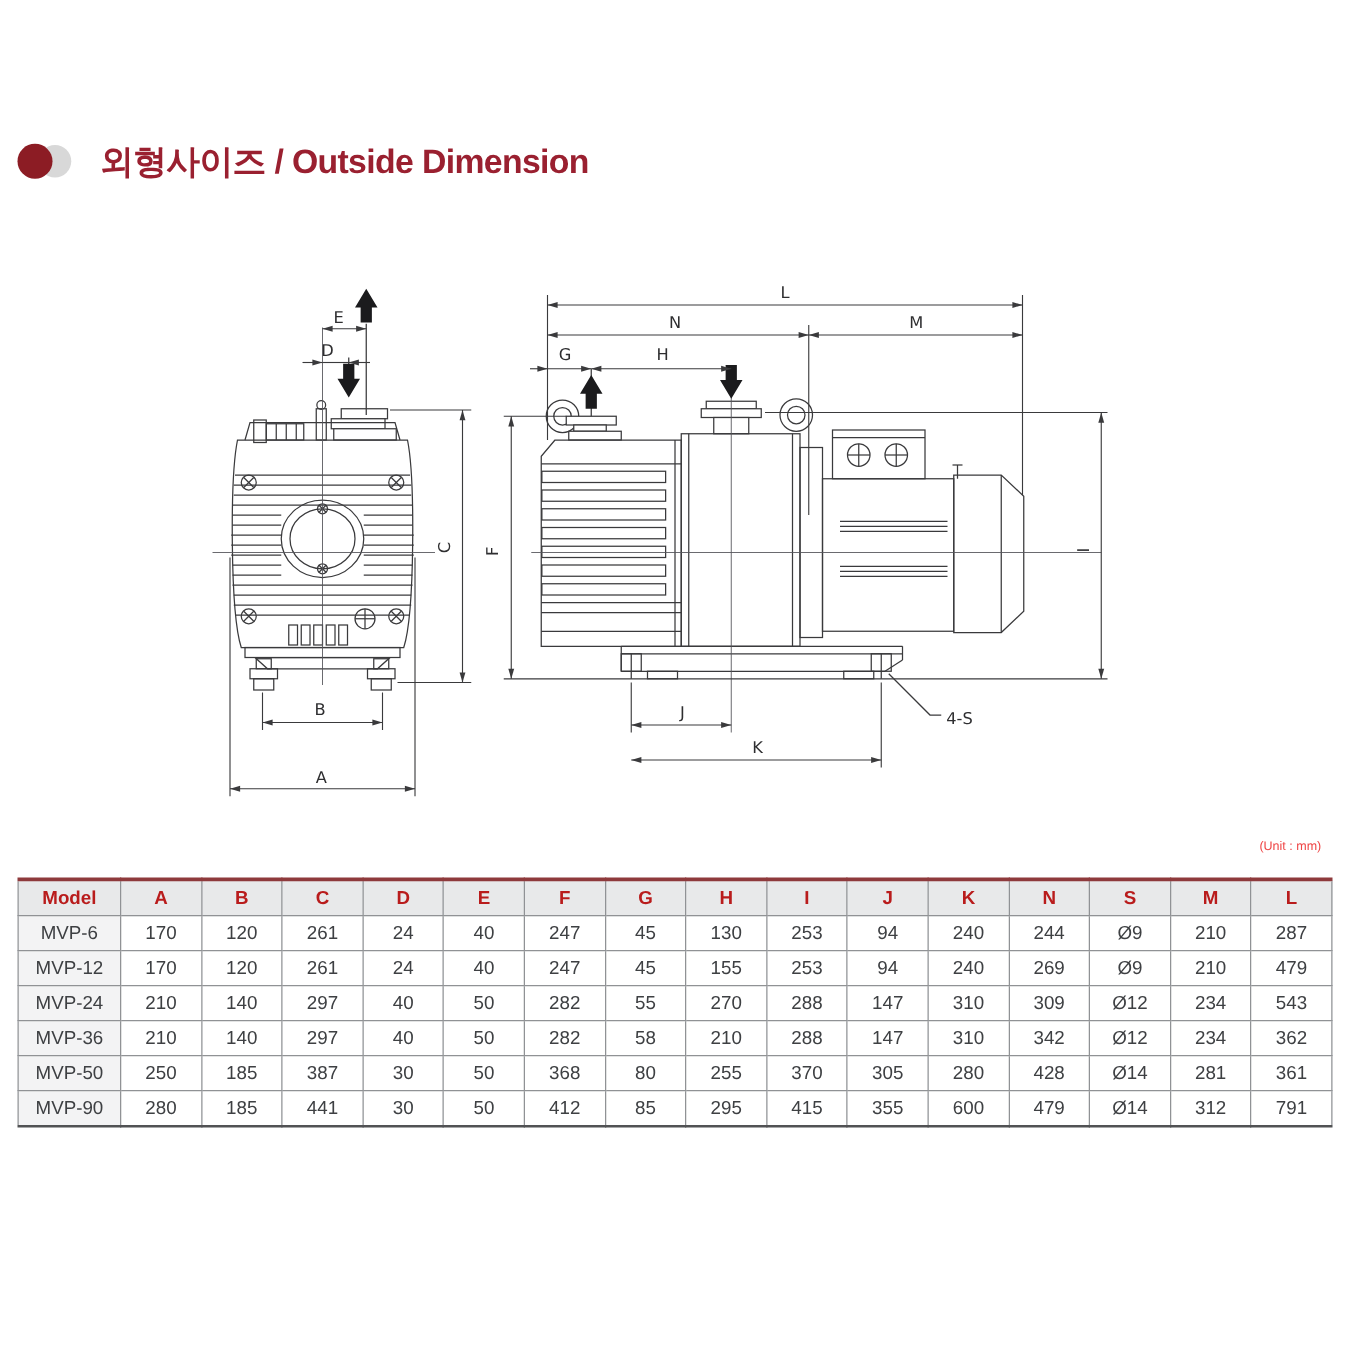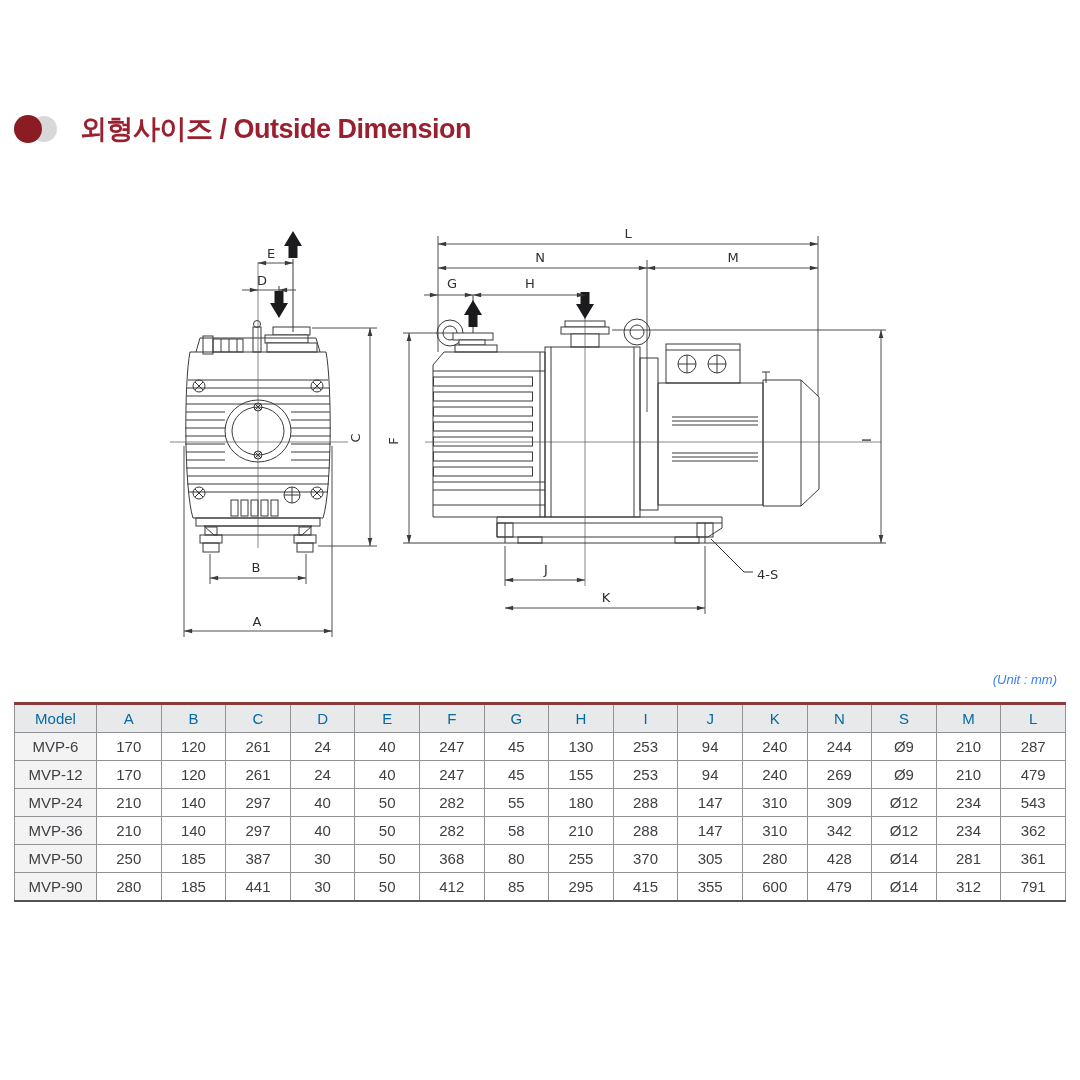--- a/index.html
+++ b/index.html
@@ -8,27 +8,27 @@
   
   .title-row{position:absolute;top:112px;left:14px;display:flex;align-items:center;height:34px;}
   .bullet{position:relative;width:58px;height:30px;display:inline-block;flex:0 0 auto;}
   .b-gray{position:absolute;left:17px;top:2px;width:26px;height:26px;border-radius:50%;background:#d8d8d8;}
   .b-red{position:absolute;left:0;top:1px;width:28px;height:28px;border-radius:50%;background:#8c1c24;}
   .title{margin:0 0 0 8px;font-size:27px;line-height:32px;font-weight:700;color:#9a2030;letter-spacing:-0.5px;white-space:nowrap;}
   
   svg.drawing{position:absolute;left:0;top:0;width:1080px;height:1080px;pointer-events:none;}
   .dlabel{font-family:"DejaVu Sans","Liberation Sans",sans-serif;font-size:13px;fill:#2e2e30;}
   
-  .unit-note{position:absolute;top:672px;right:23px;font-size:13px;color:#3b82f6;font-style:italic;}
+  .unit-note{position:absolute;top:672px;right:23px;font-size:10px;color:#ef4444;}
   
   table.dims{position:absolute;top:702px;left:14px;width:1052px;border-collapse:collapse;table-layout:fixed;
              border-top:3px solid #8e3a3c;border-bottom:2px solid #515254;}
   table.dims th,table.dims td{border:1px solid #909295;text-align:center;height:27px;padding:0;
              font-size:15px;color:#3e4043;font-weight:400;}
-  table.dims thead th{background:#e8e9ea;font-weight:400;color:#0369a1;}
+  table.dims thead th{background:#e8e9ea;font-weight:700;color:#b91c1c;}
   table.dims tbody th{background:#f3f3f4;font-weight:400;}
 </style>
 </head>
 <body>
 
 <div class="page">
 
   <div class="title-row">
     <span class="bullet">
       <span class="b-gray"></span>
@@ -361,21 +361,21 @@
         </tr>
         <tr>
           <th>MVP-24</th>
           <td>210</td>
           <td>140</td>
           <td>297</td>
           <td>40</td>
           <td>50</td>
           <td>282</td>
           <td>55</td>
-          <td>180</td>
+          <td>270</td>
           <td>288</td>
           <td>147</td>
           <td>310</td>
           <td>309</td>
           <td>Ø12</td>
           <td>234</td>
           <td>543</td>
         </tr>
         <tr>
           <th>MVP-36</th>

